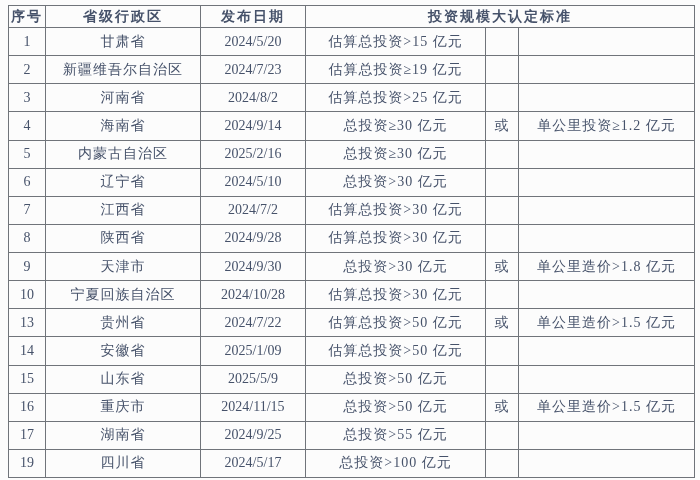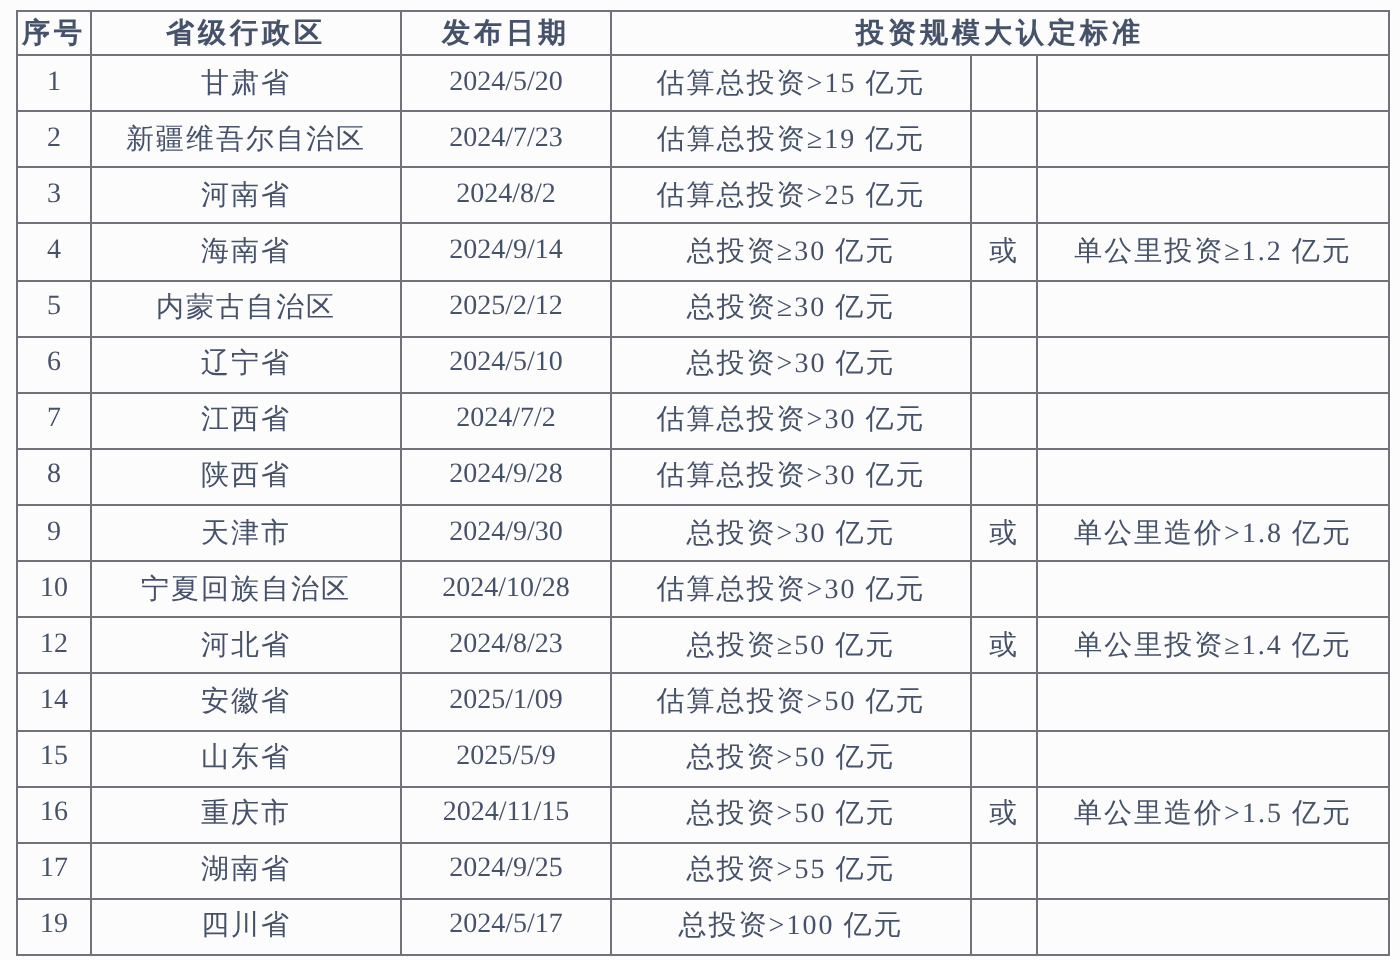--- a/index.html
+++ b/index.html
@@ -99,21 +99,21 @@
           <td class="num">4</td>
           <td>海南省</td>
           <td class="num">2024/9/14</td>
           <td>总投资≥30 亿元</td>
           <td>或</td>
           <td>单公里投资≥1.2 亿元</td>
         </tr>
         <tr>
           <td class="num">5</td>
           <td>内蒙古自治区</td>
-          <td class="num">2025/2/12</td>
+          <td class="num">2025/2/16</td>
           <td>总投资≥30 亿元</td>
           <td></td>
           <td></td>
         </tr>
         <tr>
           <td class="num">6</td>
           <td>辽宁省</td>
           <td class="num">2024/5/10</td>
           <td>总投资&gt;30 亿元</td>
           <td></td>
@@ -145,26 +145,26 @@
         </tr>
         <tr>
           <td class="num">10</td>
           <td>宁夏回族自治区</td>
           <td class="num">2024/10/28</td>
           <td>估算总投资&gt;30 亿元</td>
           <td></td>
           <td></td>
         </tr>
         <tr>
-          <td class="num">12</td>
-          <td>河北省</td>
-          <td class="num">2024/8/23</td>
-          <td>总投资≥50 亿元</td>
-          <td>或</td>
-          <td>单公里投资≥1.4 亿元</td>
+          <td class="num">13</td>
+          <td>贵州省</td>
+          <td class="num">2024/7/22</td>
+          <td>估算总投资&gt;50 亿元</td>
+          <td>或</td>
+          <td>单公里造价&gt;1.5 亿元</td>
         </tr>
         <tr>
           <td class="num">14</td>
           <td>安徽省</td>
           <td class="num">2025/1/09</td>
           <td>估算总投资&gt;50 亿元</td>
           <td></td>
           <td></td>
         </tr>
         <tr>

